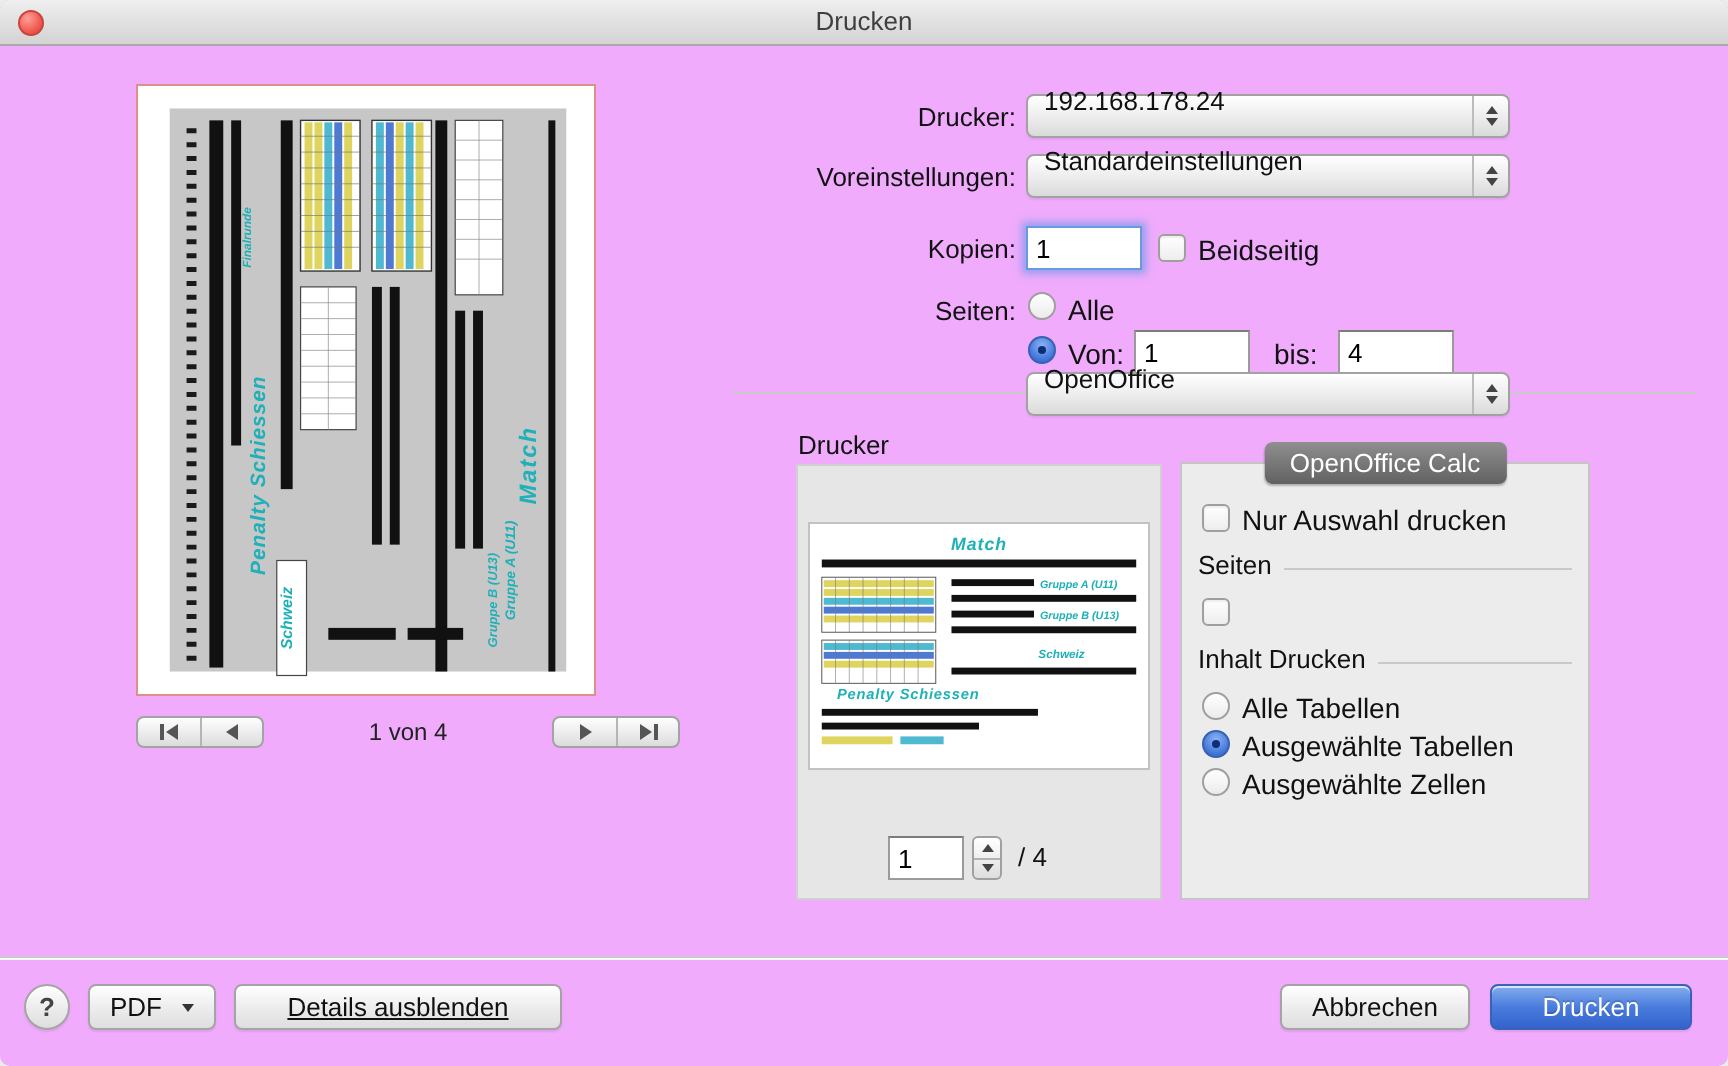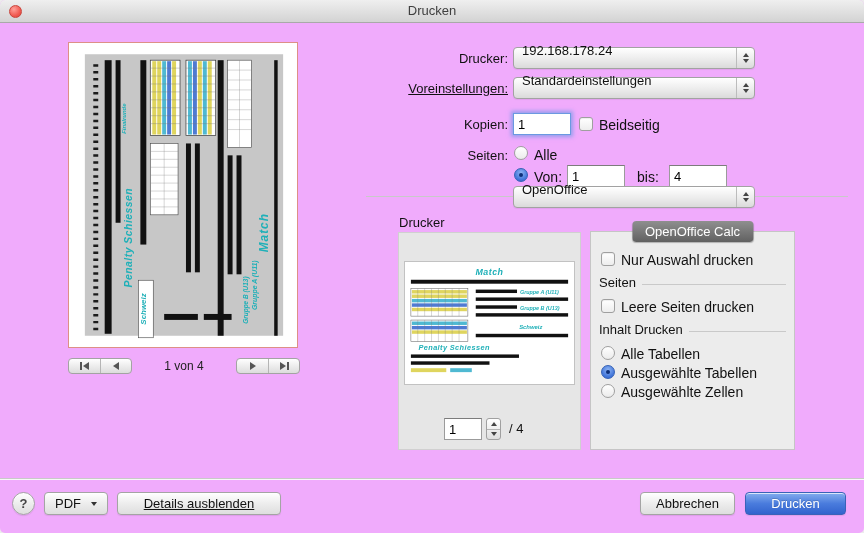--- a/index.html
+++ b/index.html
@@ -25,41 +25,41 @@
   }
 
   
   .preview-box {
     position:absolute; left:68px; top:42px; width:230px; height:306px;
     border:1px solid #dd9086; background:#ffffff;
   }
   .preview-box svg { display:block; width:100%; height:100%; }
 
   .nav-row {
-    position:absolute; left:68px; top:357px; width:232px; height:17px;
+    position:absolute; left:68px; top:357px; width:272px; height:17px;
     display:flex; align-items:center;
   }
   .seg-group {
     display:flex; height:16px; border:1px solid #a3a3a3; border-radius:4px;
     overflow:hidden; background:linear-gradient(#fefefe,#dcdcdc);
   }
   .seg-btn {
     width:31px; height:100%; display:flex; align-items:center; justify-content:center; gap:1px;
     border:none; background:transparent; padding:0; cursor:default;
   }
   .seg-btn + .seg-btn { border-left:1px solid #b5b5b5; }
   .nav-text { flex:1; text-align:center; font-size:12px; color:#222; }
   .tri-l { width:0; height:0; border-top:4px solid transparent; border-bottom:4px solid transparent; border-right:6px solid #555; }
   .tri-r { width:0; height:0; border-top:4px solid transparent; border-bottom:4px solid transparent; border-left:6px solid #555; }
   .nav-bar { width:2px; height:8px; background:#555; }
 
   
   .flabel { position:absolute; width:200px; text-align:right; font-size:13px; color:#111; }
   #lbl-printer { left:308px; top:51px; }
-  #lbl-presets { left:308px; top:81px;text-decoration:underline; }
+  #lbl-presets { left:308px; top:81px; }
   #lbl-copies  { left:308px; top:117px; }
   #lbl-pages   { left:308px; top:148px; }
 
   .popup {
     position:absolute; left:513px; width:242px; height:22px;
     border:1px solid #a2a2a2; border-radius:4px;
     background:linear-gradient(#ffffff,#ececec 55%, #dadada);
     display:flex; align-items:center; padding:0 24px 16px 8px;
     box-shadow:inset 0 1px 0 rgba(255,255,255,.7), 0 1px 1px rgba(0,0,0,.06);
   }
@@ -415,21 +415,20 @@
 
     <span class="checkbox" id="cb-selection"></span>
     <span class="ctl-label" id="lbl-selection">Nur Auswahl drucken</span>
 
     <div class="group" id="group-seiten">
       <span class="group-label">Seiten</span>
       <span class="group-line"></span>
     </div>
 
     <span class="checkbox" id="cb-empty"></span>
-    <span class="ctl-label" id="lbl-empty">Leere Seiten drucken</span>
 
     <div class="group" id="group-inhalt">
       <span class="group-label">Inhalt Drucken</span>
       <span class="group-line"></span>
     </div>
 
     <span class="radio" id="radio-all-sheets"></span>
     <span class="ctl-label" id="lbl-all-sheets">Alle Tabellen</span>
 
     <span class="radio checked" id="radio-sel-sheets"></span>

